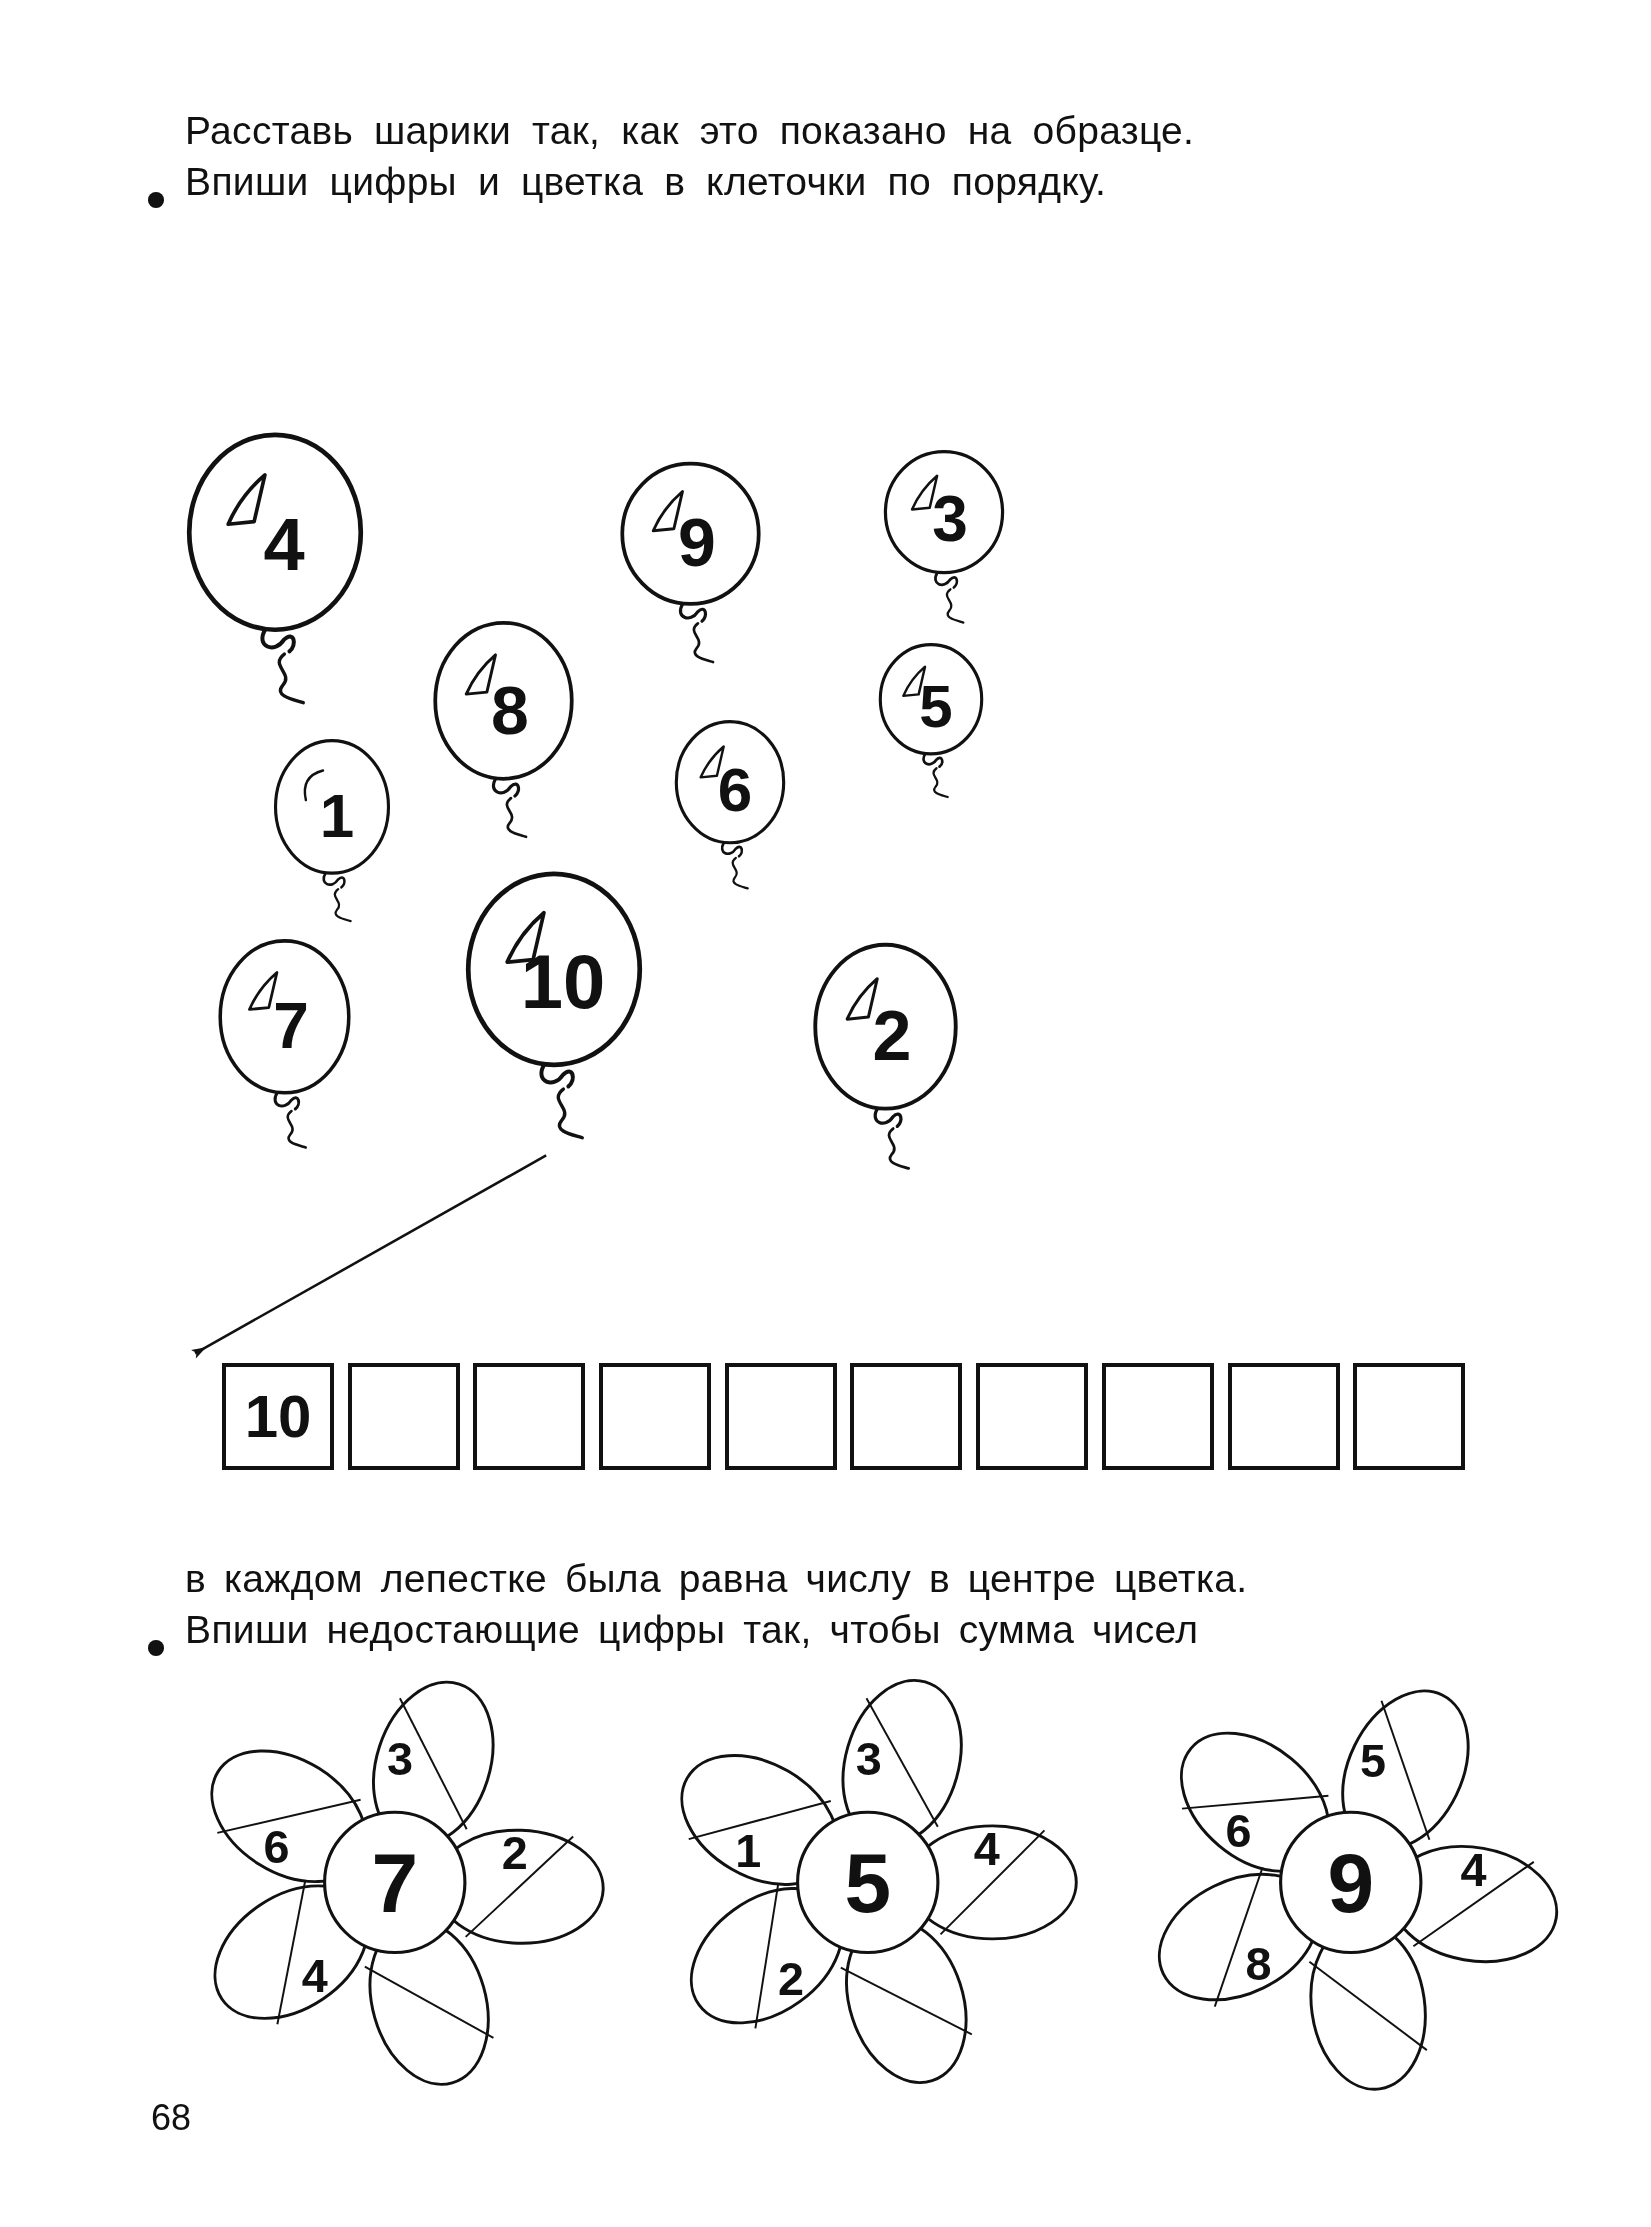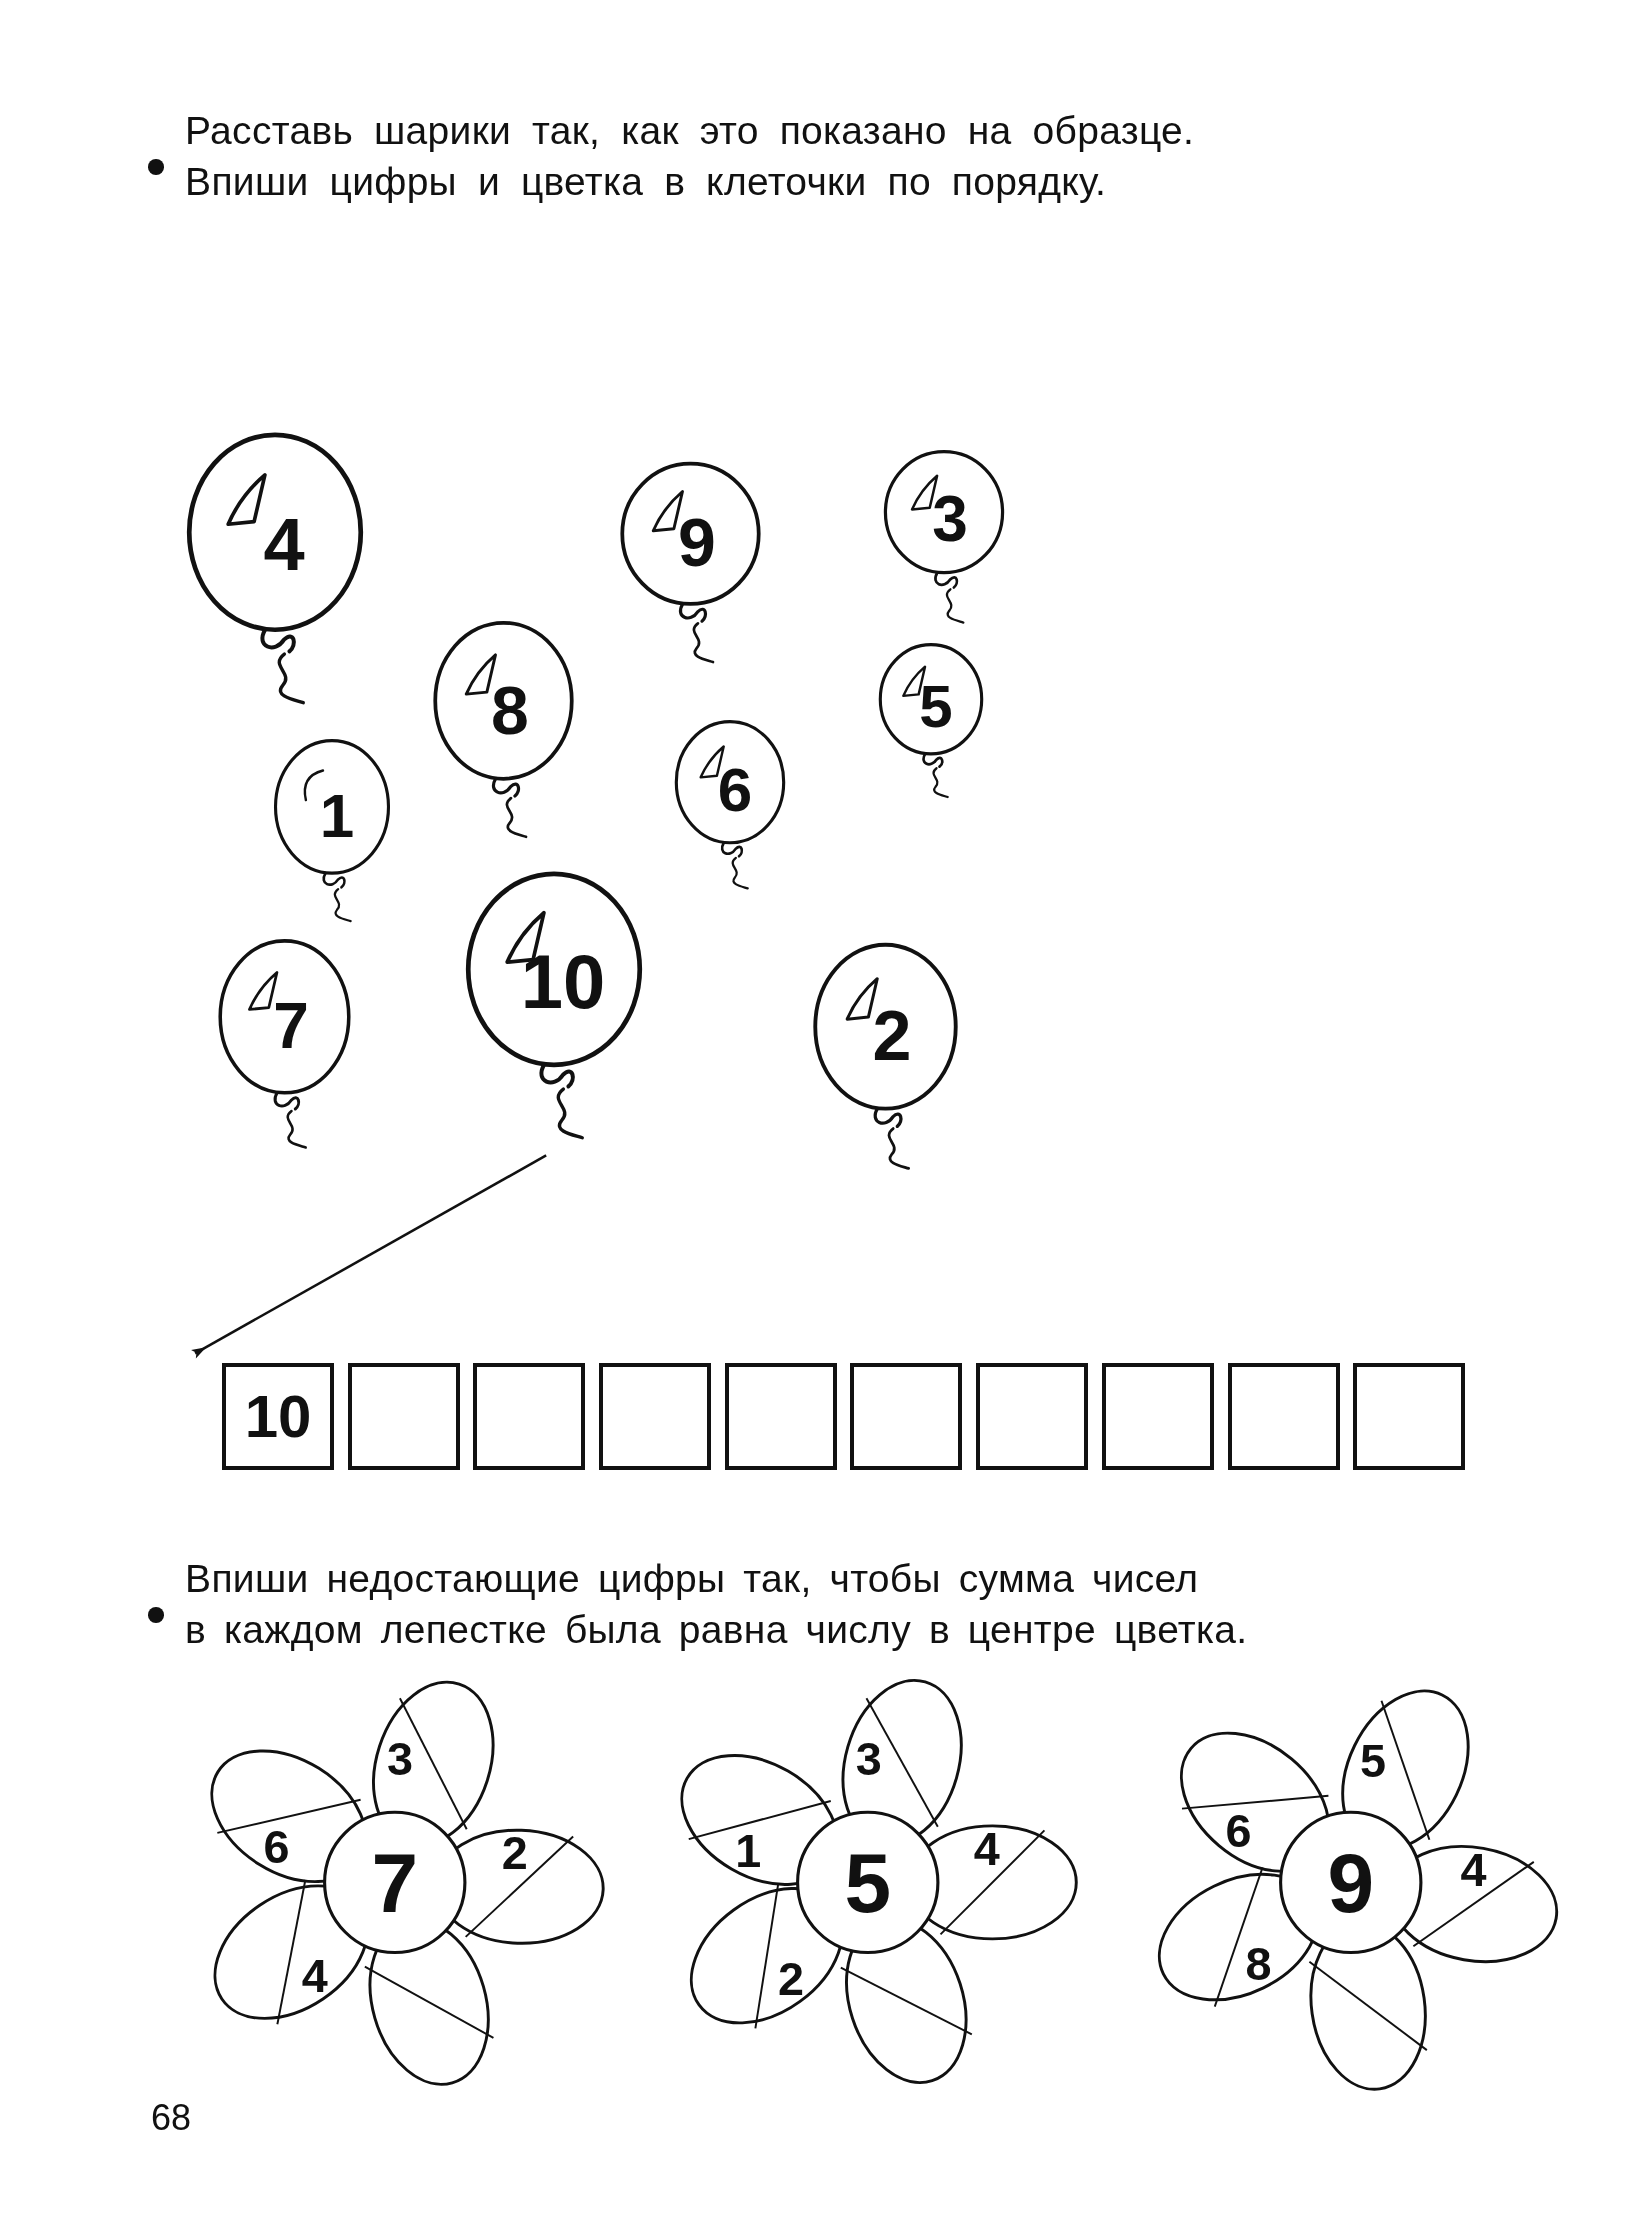--- a/index.html
+++ b/index.html
@@ -3,21 +3,21 @@
 <meta charset="utf-8">
 <style>
   html,body{margin:0;padding:0;background:#ffffff;}
   body{
     width:1651px;height:2227px;position:relative;overflow:hidden;
     font-family:"Liberation Sans", sans-serif;color:#1a1a1a;
   }
   .page{position:absolute;inset:0;}
 
   
-  .instruction{position:absolute;display:flex;align-items:center;}
+  .instruction{position:absolute;display:flex;align-items:flex-end;}
   .bullet{
     width:15.6px;height:15.6px;border-radius:50%;background:#111;
     flex:0 0 auto;margin-top:21.5px;margin-right:21.5px;
   }
   .itext{
     font-size:39px;line-height:1.32;color:#111;
     letter-spacing:0.3px;
   }
   .itext .ln{display:block;white-space:pre;}
   .ln.j1{word-spacing:9.8px;}
@@ -188,22 +188,22 @@
       <div class="cell"></div>
       <div class="cell"></div>
       <div class="cell"></div>
       <div class="cell"></div>
       <div class="cell"></div>
     </div>
 
   <div class="instruction" id="instr2">
     <div class="bullet"></div>
     <div class="itext">
+      <span class="ln j2">в каждом лепестке была равна числу в центре цветка.</span>
       <span class="ln j2">Впиши недостающие цифры так, чтобы сумма чисел</span>
-      <span class="ln j2">в каждом лепестке была равна числу в центре цветка.</span>
     </div>
   </div>
 
   <div id="flowers">
       <div class="flower" style="left: 195px; top: 0px; width: 419px; height: 390px;">
         <svg width="419" height="390" viewBox="0 0 430 400">
           <g transform="translate(96.44984369197748,117.17033417814977) rotate(-58)">
             <ellipse cx="0" cy="0" rx="58" ry="86" fill="#fff" stroke="#111111" stroke-width="3"></ellipse>
             <line x1="-53.36" y1="-53.32" x2="53.36" y2="53.32" stroke="#111111" stroke-width="2"></line>
           </g>

